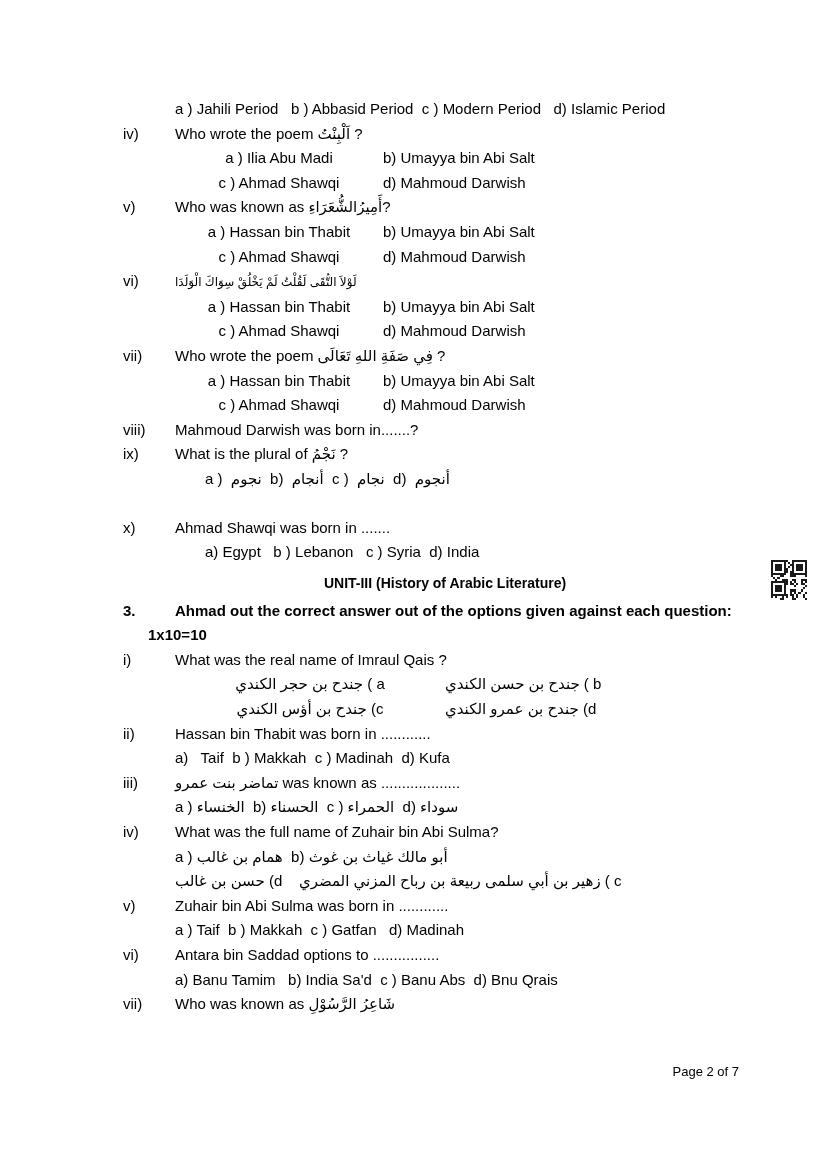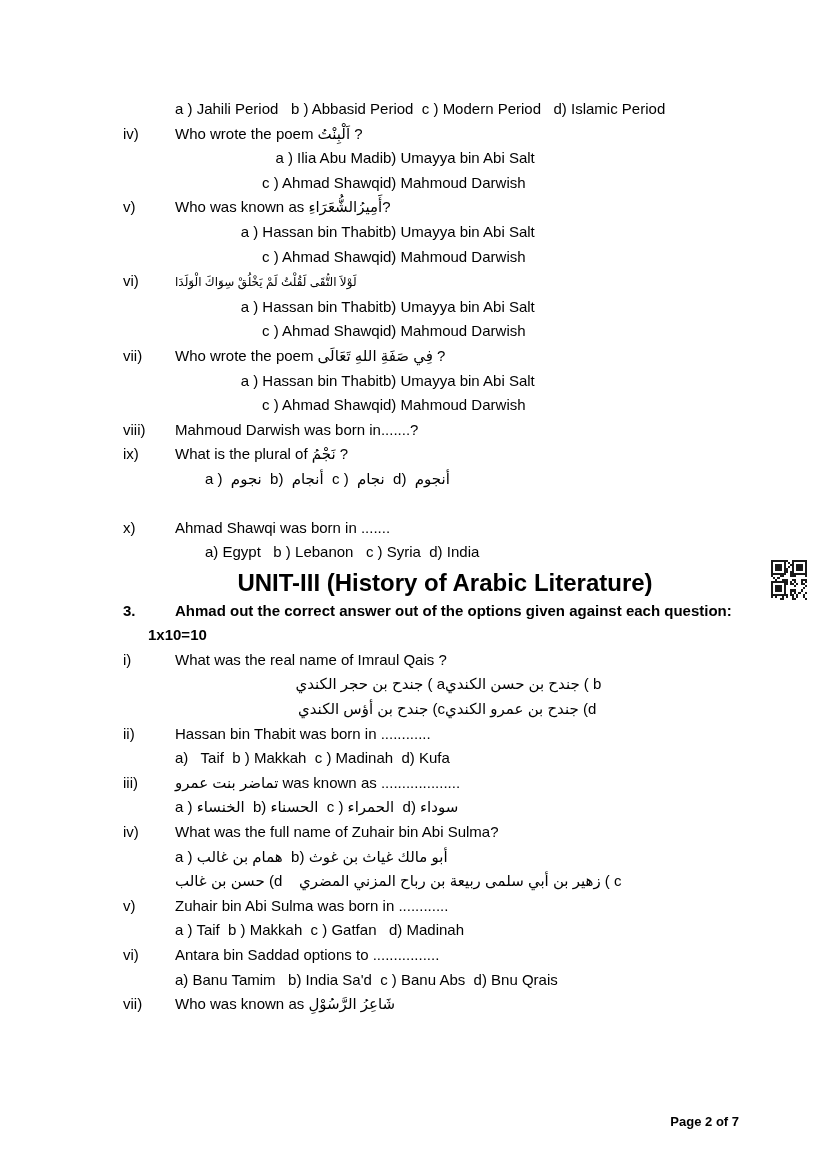--- a/index.html
+++ b/index.html
@@ -8,33 +8,33 @@
     width: 827px; height: 1169px;
     background: #ffffff; color: #000000;
     font-family: "Liberation Sans", "DejaVu Sans", sans-serif;
     position: relative; overflow: hidden;
   }
   #doc-body { padding: 97px 60px 0 123px; }
   .row { display: flex; align-items: baseline; font-size: 15px; line-height: 24.6px; }
   .row span { white-space: pre-wrap; }
   .num { flex: 0 0 52px; }
   .content { flex: 1 1 auto; }
-  .col { display: inline-block; text-align: right; vertical-align: top; }
+  .col { display: inline-block; text-align: center; vertical-align: top; }
   .col0 { width: 208px; }
   .wide .col0 { width: 270px; }
   .indent .content { padding-left: 30px; }
   .gap { margin-top: 24px; }
-  .heading { display: block; text-align: center; font-weight: bold; font-size: 24px; line-height: 30px; margin: 3px 0 1px 0; }
+  .heading { display: block; text-align: center; font-weight: bold; font-size: 14px; line-height: 30px; margin: 3px 0 1px 0; }
   .bold { font-weight: bold; }
   .subindent .num { flex: 0 0 25px; }
   .rtl .content { direction: rtl; text-align: left; }
   .arabic .content { font-size: 12px; }
   #footer {
-    position: absolute; right: 88px; top: 1114px;
-    font-weight: bold; font-size: 13px;
+    position: absolute; right: 88px; top: 1064px;
+    font-weight: normal; font-size: 13px;
   }
   #qr {
     position: absolute; left: 771px; top: 560px;
     width: 36px; height: 40px;
   }
   #qr svg { display: block; width: 36px; height: 40px; }
   #qr rect { fill: #1a1a1a; }
 </style>
 </head>
 <body>

